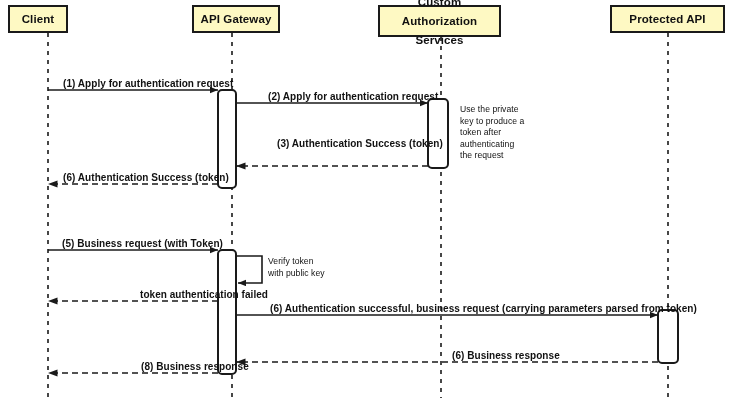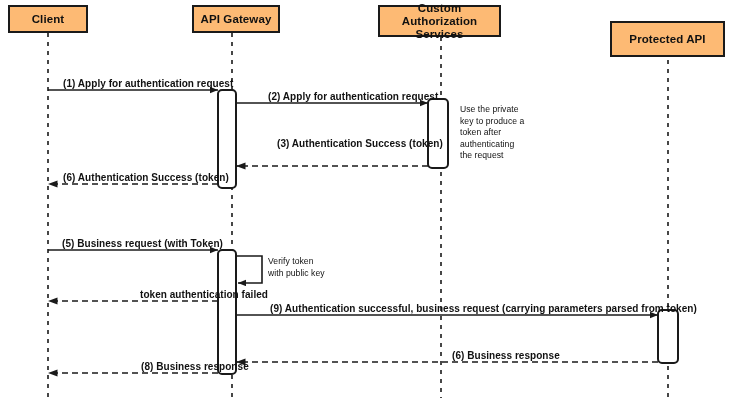--- a/index.html
+++ b/index.html
@@ -22,29 +22,29 @@
     position: absolute;
     left: 0;
     top: 0;
     width: 738px;
     height: 401px;
   }
   .lifeline-box {
     position: absolute;
     box-sizing: border-box;
     border: 2px solid #1a1a1a;
-    background: #fdba74;
+    background: #fef9c3;
     display: flex;
     align-items: center;
     justify-content: center;
     text-align: center;
     font-size: 11.5px;
     font-weight: bold;
     color: #111111;
-    line-height: 13px;
+    line-height: 19px;
     letter-spacing: 0.1px;
   }
   .msg-label {
     position: absolute;
     font-size: 10px;
     font-weight: bold;
     color: #111111;
     white-space: nowrap;
     letter-spacing: 0.05px;
   }
@@ -95,41 +95,41 @@
         <line x1="48" y1="250" x2="218" y2="250" stroke="#1a1a1a" stroke-width="1.6" marker-end="url(#arrow-solid-r)"></line>
         <path d="M236,256 L262,256 L262,283 L238,283" fill="none" stroke="#1a1a1a" stroke-width="1.6" marker-end="url(#arrow-solid-l)"></path>
         <line x1="218" y1="301" x2="48" y2="301" stroke="#1a1a1a" stroke-width="1.6" marker-end="url(#arrow-open-l)" stroke-dasharray="6 4"></line>
         <line x1="236" y1="315" x2="658" y2="315" stroke="#1a1a1a" stroke-width="1.6" marker-end="url(#arrow-solid-r)"></line>
         <line x1="658" y1="362" x2="236" y2="362" stroke="#1a1a1a" stroke-width="1.6" marker-end="url(#arrow-open-l)" stroke-dasharray="6 4"></line>
         <line x1="218" y1="373" x2="48" y2="373" stroke="#1a1a1a" stroke-width="1.6" marker-end="url(#arrow-open-l)" stroke-dasharray="6 4"></line>
       </g>
   </svg>
 
   <div id="participant-boxes">
-      <div class="lifeline-box" style="left: 8px; top: 5px; width: 80px; height: 28px;">
+      <div class="lifeline-box" style="left: 8px; top: 5px; width: 60px; height: 28px;">
         <span>Client</span>
       </div>
       <div class="lifeline-box" style="left: 192px; top: 5px; width: 88px; height: 28px;">
         <span>API Gateway</span>
       </div>
       <div class="lifeline-box" style="left: 378px; top: 5px; width: 123px; height: 32px;">
         <span>Custom Authorization Services</span>
       </div>
-      <div class="lifeline-box" style="left: 610px; top: 5px; width: 115px; height: 36px; margin-top: 16px;">
+      <div class="lifeline-box" style="left: 610px; top: 5px; width: 115px; height: 28px;">
         <span>Protected API</span>
       </div>
     </div>
   <div id="message-labels">
       <div class="msg-label" style="left: 63px; top: 78px;">(1) Apply for authentication request</div>
       <div class="msg-label" style="left: 268px; top: 91px;">(2) Apply for authentication request</div>
       <div class="msg-label" style="left: 277px; top: 138px;">(3) Authentication Success (token)</div>
       <div class="msg-label" style="left: 63px; top: 172px;">(6) Authentication Success (token)</div>
       <div class="msg-label" style="left: 62px; top: 238px;">(5) Business request (with Token)</div>
       <div class="msg-label" style="left: 140px; top: 289px;">token authentication failed</div>
-      <div class="msg-label" style="left: 270px; top: 303px;">(9) Authentication successful, business request (carrying parameters parsed from token)</div>
+      <div class="msg-label" style="left: 270px; top: 303px;">(6) Authentication successful, business request (carrying parameters parsed from token)</div>
       <div class="msg-label" style="left: 452px; top: 350px;">(6) Business response</div>
       <div class="msg-label" style="left: 141px; top: 361px;">(8) Business response</div>
     </div>
   <div id="note-layer">
       <div class="note-text" style="left: 268px; top: 256px;">Verify token
 with public key</div>
       <div class="note-text" style="left: 460px; top: 104px;">Use the private
 key to produce a
 token after
 authenticating

